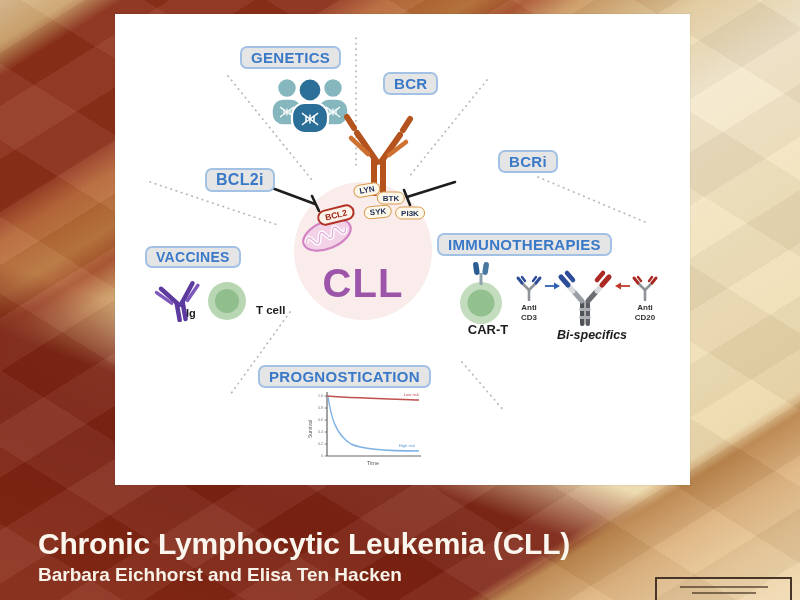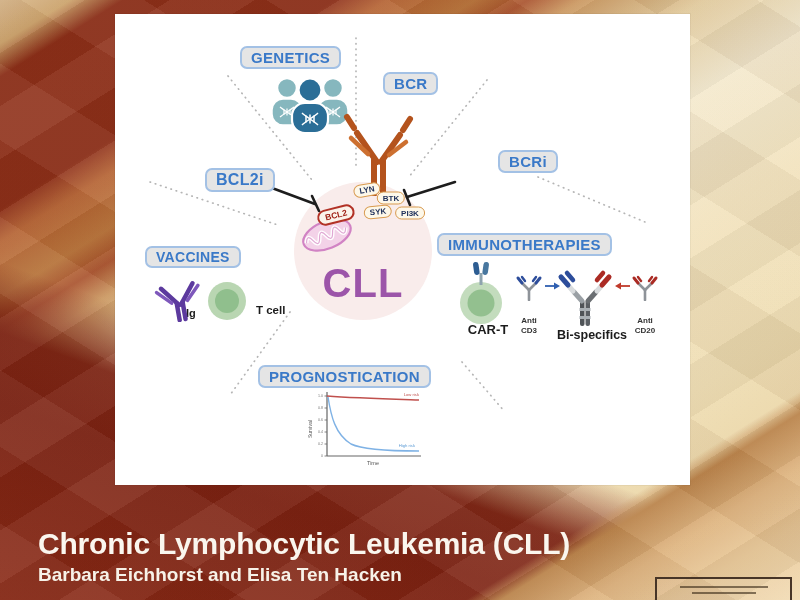--- a/index.html
+++ b/index.html
@@ -19,21 +19,21 @@
   .pill{position:absolute;transform:translate(-50%,-50%);background:#fdf8ea;border:1.5px solid #d89a4e;
         border-radius:10px;color:#21325c;font-weight:bold;font-size:8px;padding:1px 5px;white-space:nowrap;z-index:5;}
   .bcl2pill{position:absolute;transform:translate(-50%,-50%) rotate(-14deg);background:#fbf3ea;border:2px solid #b23226;
         border-radius:10px;color:#a02318;font-weight:bold;font-size:8.5px;padding:1px 6px;z-index:5;}
   .cll-circle{position:absolute;left:179px;top:168px;width:138px;height:138px;border-radius:50%;background:#f9eceb;z-index:1;}
   .cll-text{position:absolute;left:179px;top:232px;width:138px;text-align:center;font-size:40px;font-weight:800;
         letter-spacing:1px;color:#9c55a9;z-index:4;margin-top:15px;}
   .cell{position:absolute;border-radius:50%;}
   .cell-inner{position:absolute;left:50%;top:50%;transform:translate(-50%,-50%);border-radius:50%;}
   .small-label{position:absolute;color:#1c1c1c;font-weight:bold;margin-left:7px;}
-  .tiny-2line{position:absolute;text-align:center;font-size:8px;font-weight:bold;color:#333;line-height:1.2;margin-top:13px;}
+  .tiny-2line{position:absolute;text-align:center;font-size:8px;font-weight:bold;color:#333;line-height:1.2;}
   .footer-title{position:absolute;left:38px;top:527px;font-size:30px;font-weight:700;color:#faf6ee;letter-spacing:-.2px;}
   .footer-authors{position:absolute;left:38px;top:564px;font-size:19px;font-weight:600;color:#f7f2e8;}
   .logo-box{position:absolute;left:655px;top:577px;width:133px;height:40px;border:2px solid #473527;background:rgba(255,255,255,0.07);}
   .logo-line{height:2px;background:rgba(40,25,10,0.55);margin:0 auto;}
   svg{display:block;}
 </style>
 </head>
 <body>
 
 <div id="stage">
@@ -193,21 +193,21 @@
         <path d="M27,33 L19,24" stroke="#9aa0a5" stroke-width="5"></path>
         <path d="M18,23 L14.5,19" stroke="#d9dcde" stroke-width="5"></path>
         <path d="M13,17 L6,9" stroke="#2d4d9b" stroke-width="5"></path>
         <path d="M18,12 L12,5" stroke="#2d4d9b" stroke-width="4.5"></path>
         <path d="M33,33 L41,24" stroke="#6a6e72" stroke-width="5"></path>
         <path d="M42,23 L45.5,19" stroke="#d9dcde" stroke-width="5"></path>
         <path d="M47,17 L54,9" stroke="#ab2b24" stroke-width="5"></path>
         <path d="M42,12 L48,5" stroke="#ab2b24" stroke-width="4.5"></path>
       </g>
     </svg>
-    <div class="small-label" style="left:432px;top:314px;width:76px;text-align:center;font-size:12.5px;">Bi-specifics</div>
+    <div class="small-label" style="left:432px;top:314px;width:76px;text-align:center;font-size:12.5px;font-style:italic;">Bi-specifics</div>
 
     <svg class="abs" style="left:500px;top:267px;z-index:3;" width="16" height="10" viewBox="0 0 16 10">
       <line x1="5" y1="5" x2="15" y2="5" stroke="#c03a2b" stroke-width="1.8"></line>
       <polygon points="6,1.5 0,5 6,8.5" fill="#c03a2b"></polygon>
     </svg>
 
     <svg class="abs" style="left:515px;top:261px;z-index:3;" width="30" height="26" viewBox="0 0 30 26">
       <g stroke-linecap="round" fill="none">
         <path d="M15,25 L15,15" stroke="#8e9399" stroke-width="2.6"></path>
         <path d="M15,15 L8,8" stroke="#8e9399" stroke-width="2.6"></path>

